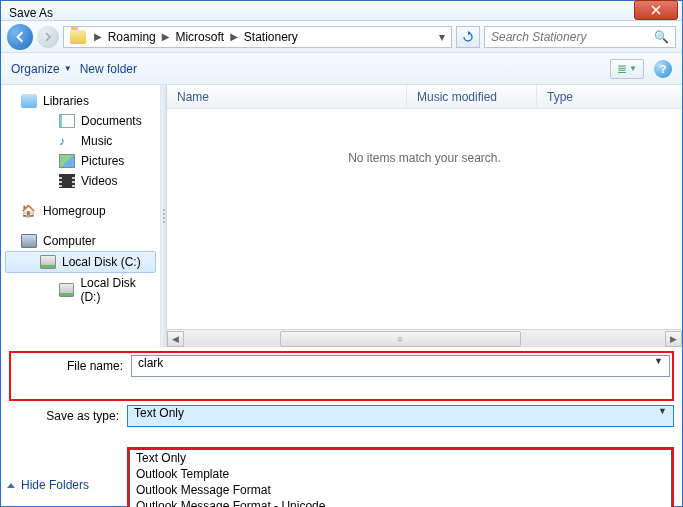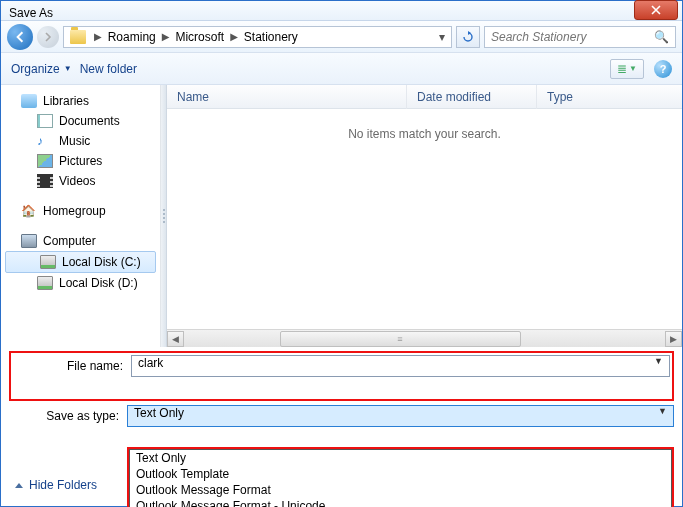--- a/index.html
+++ b/index.html
@@ -22,56 +22,56 @@
   .searchbox input { border:none; outline:none; flex:1; font-style:italic; color:#777; }
   .search-icon { color:#5a8fd6; font-style:normal; }
   .toolbar { height: 32px; background: linear-gradient(to bottom, #f7fbff, #eaf2fb); border-bottom: 1px solid #d6e1ef; display: flex; align-items: center; padding: 0 10px; gap: 8px; }
   .toolbar .org { color: #15428b; display:flex; align-items:center; gap:4px; }
   .toolbar .right { margin-left: auto; display: flex; gap: 10px; align-items: center; }
   .viewbtn { width: 34px; height: 20px; background: linear-gradient(to bottom,#fcfdff,#e6eef8); border: 1px solid #b6c4d6; border-radius: 2px; display:flex;align-items:center;justify-content:center;font-size:10px;color:#4a6; }
   .help { width: 18px; height: 18px; border-radius: 50%; background: radial-gradient(circle at 30% 30%, #b3defc, #2a8fd6); color: #fff; display: flex; align-items: center; justify-content: center; font-weight: bold; font-size: 11px; }
   .body { display: flex; height: 262px; }
   .sidebar { width: 160px; border-right: 1px solid #e2e6ea; overflow:hidden; position:relative; padding-top:6px; }
   .tree-item { display: flex; align-items: center; gap: 6px; padding: 3px 4px 3px 20px; cursor: default; }
-  .tree-item.child { padding-left: 36px; }
+  .tree-item.child { padding-left: 58px; }
   .tree-item.selected { background: linear-gradient(to bottom, #eaf4ff, #d6ebff); border: 1px solid #a5c9ef; border-radius: 2px; margin:0 4px; padding-left: 34px; }
   .ico { width: 16px; height: 14px; display:inline-block; }
   .ico-lib { background: linear-gradient(to bottom,#bfe3ff,#6bb4e8); border-radius:2px; }
   .ico-doc { background: #fff; border:1px solid #8aa; box-shadow: inset 2px 0 #8cc; }
   .ico-music { color:#2a7fd6; }
   .ico-pic { background: linear-gradient(135deg,#8ed08e 50%,#6bb4e8 50%); border:1px solid #888; }
   .ico-vid { background: #333; position:relative; }
   .ico-vid::before,.ico-vid::after{content:"";position:absolute;top:1px;bottom:1px;width:3px;background:repeating-linear-gradient(#333 0 2px,#ccc 2px 4px);}
   .ico-vid::before{left:0}.ico-vid::after{right:0}
   .ico-home { color:#2a7fd6; }
   .ico-comp { background:linear-gradient(#cde,#89a);border:1px solid #678;border-radius:1px; }
   .ico-disk { background:linear-gradient(#eee,#bbb);border:1px solid #888;border-radius:1px;position:relative; }
   .ico-disk::after{content:"";position:absolute;bottom:0;left:0;right:0;height:3px;background:#6b6;}
   .splitter { width: 6px; background: linear-gradient(to right,#eef2f6,#dde5ed); border-right:1px solid #cfd8e2; display:flex;flex-direction:column;justify-content:center;align-items:center;gap:2px; }
   .splitter span{width:2px;height:2px;background:#9ab;border-radius:50%;}
   .listarea { flex: 1; display: flex; flex-direction: column; }
   .columns { height: 24px; background: linear-gradient(to bottom,#fdfdfe,#eef2f7); border-bottom:1px solid #dde3ea; display:flex; align-items:center; color:#3a5a8a; }
   .col { padding: 12px 10px; border-right:1px solid #e4e8ee; height:100%; display:flex; align-items:center; }
-  .empty { flex:1; display:flex; align-items:flex-start; justify-content:center; color:#6a6a6a; padding-top: 18px; }
+  .empty { flex:1; display:flex; align-items:flex-start; justify-content:center; color:#6a6a6a; padding-top: 42px; }
   .hscroll { height: 18px; background: linear-gradient(to bottom,#f2f2f2,#e3e3e3); border-top:1px solid #d6d6d6; position:relative; display:flex;align-items:center; }
   .hscroll .arrow{width:17px;height:16px;background:linear-gradient(#f6f6f6,#dedede);border:1px solid #bfbfbf;display:flex;align-items:center;justify-content:center;color:#666;font-size:9px;}
   .hscroll .track{flex:1;position:relative;height:16px;}
   .hscroll .thumb{position:absolute;left:20%;width:50%;top:0;bottom:0;background:linear-gradient(#f6f6f6,#dedede);border:1px solid #bfbfbf;border-radius:2px;display:flex;align-items:center;justify-content:center;color:#9a9a9a;font-size:9px;letter-spacing:1px;}
   .form { padding: 4px 8px 0 8px; }
   .row { display:flex; align-items:center; margin-bottom: 20px; }
   .row label { width: 118px; text-align: right; padding-right: 8px; }
   .field { flex:1; }
   .redbox { border: 2px solid #e11; padding: 2px; }
   .combo { height: 22px; background:#fff; border:1px solid #8a9bb2; display:flex; align-items:flex-start; padding: 0 6px; position:relative; }
   .combo.open { background:#d6ecff; border-color:#2a7fd6; }
   .combo .dd { margin-left:auto; font-size:9px; color:#333; }
   .dropdown { border:1px solid #555; background:#fff; }
   .dropdown .opt { padding: 1px 6px; cursor:default; }
   .dropdown .opt.sel { background:#1e90ff; color:#fff; }
-  .footer { position:absolute; bottom: 14px; left: 14px; display:flex; align-items:center; gap:6px; color:#15428b; }
+  .footer { position:absolute; bottom: 14px; left: 6px; display:flex; align-items:center; gap:6px; color:#15428b; }
   .caret-up{width:0;height:0;border-left:4px solid transparent;border-right:4px solid transparent;border-bottom:5px solid #4a6fa0;display:inline-block;}
   input.txt{border:none;outline:none;width:100%;font-size:12px;}
 </style>
 </head>
 <body>
 
 <div class="window">
 
   <div class="titlebar">
     <span class="title">Save As</span>
@@ -180,21 +180,21 @@
         <span></span>
         <span></span>
         <span></span>
       </div>
     <div class="listarea">
       <div class="columns">
         <div class="col" style="width:240px">
             <span>Name</span>
           </div>
         <div class="col" style="width:130px">
-            <span>Date modified</span>
+            <span>Music modified</span>
           </div>
         <div class="col" style="flex:1;border-right:none">
             <span>Type</span>
           </div>
       </div>
       <div class="empty">No items match your search.</div>
       <div class="hscroll">
         <div class="arrow">◀</div>
         <div class="track">
           <div class="thumb">≡</div>

